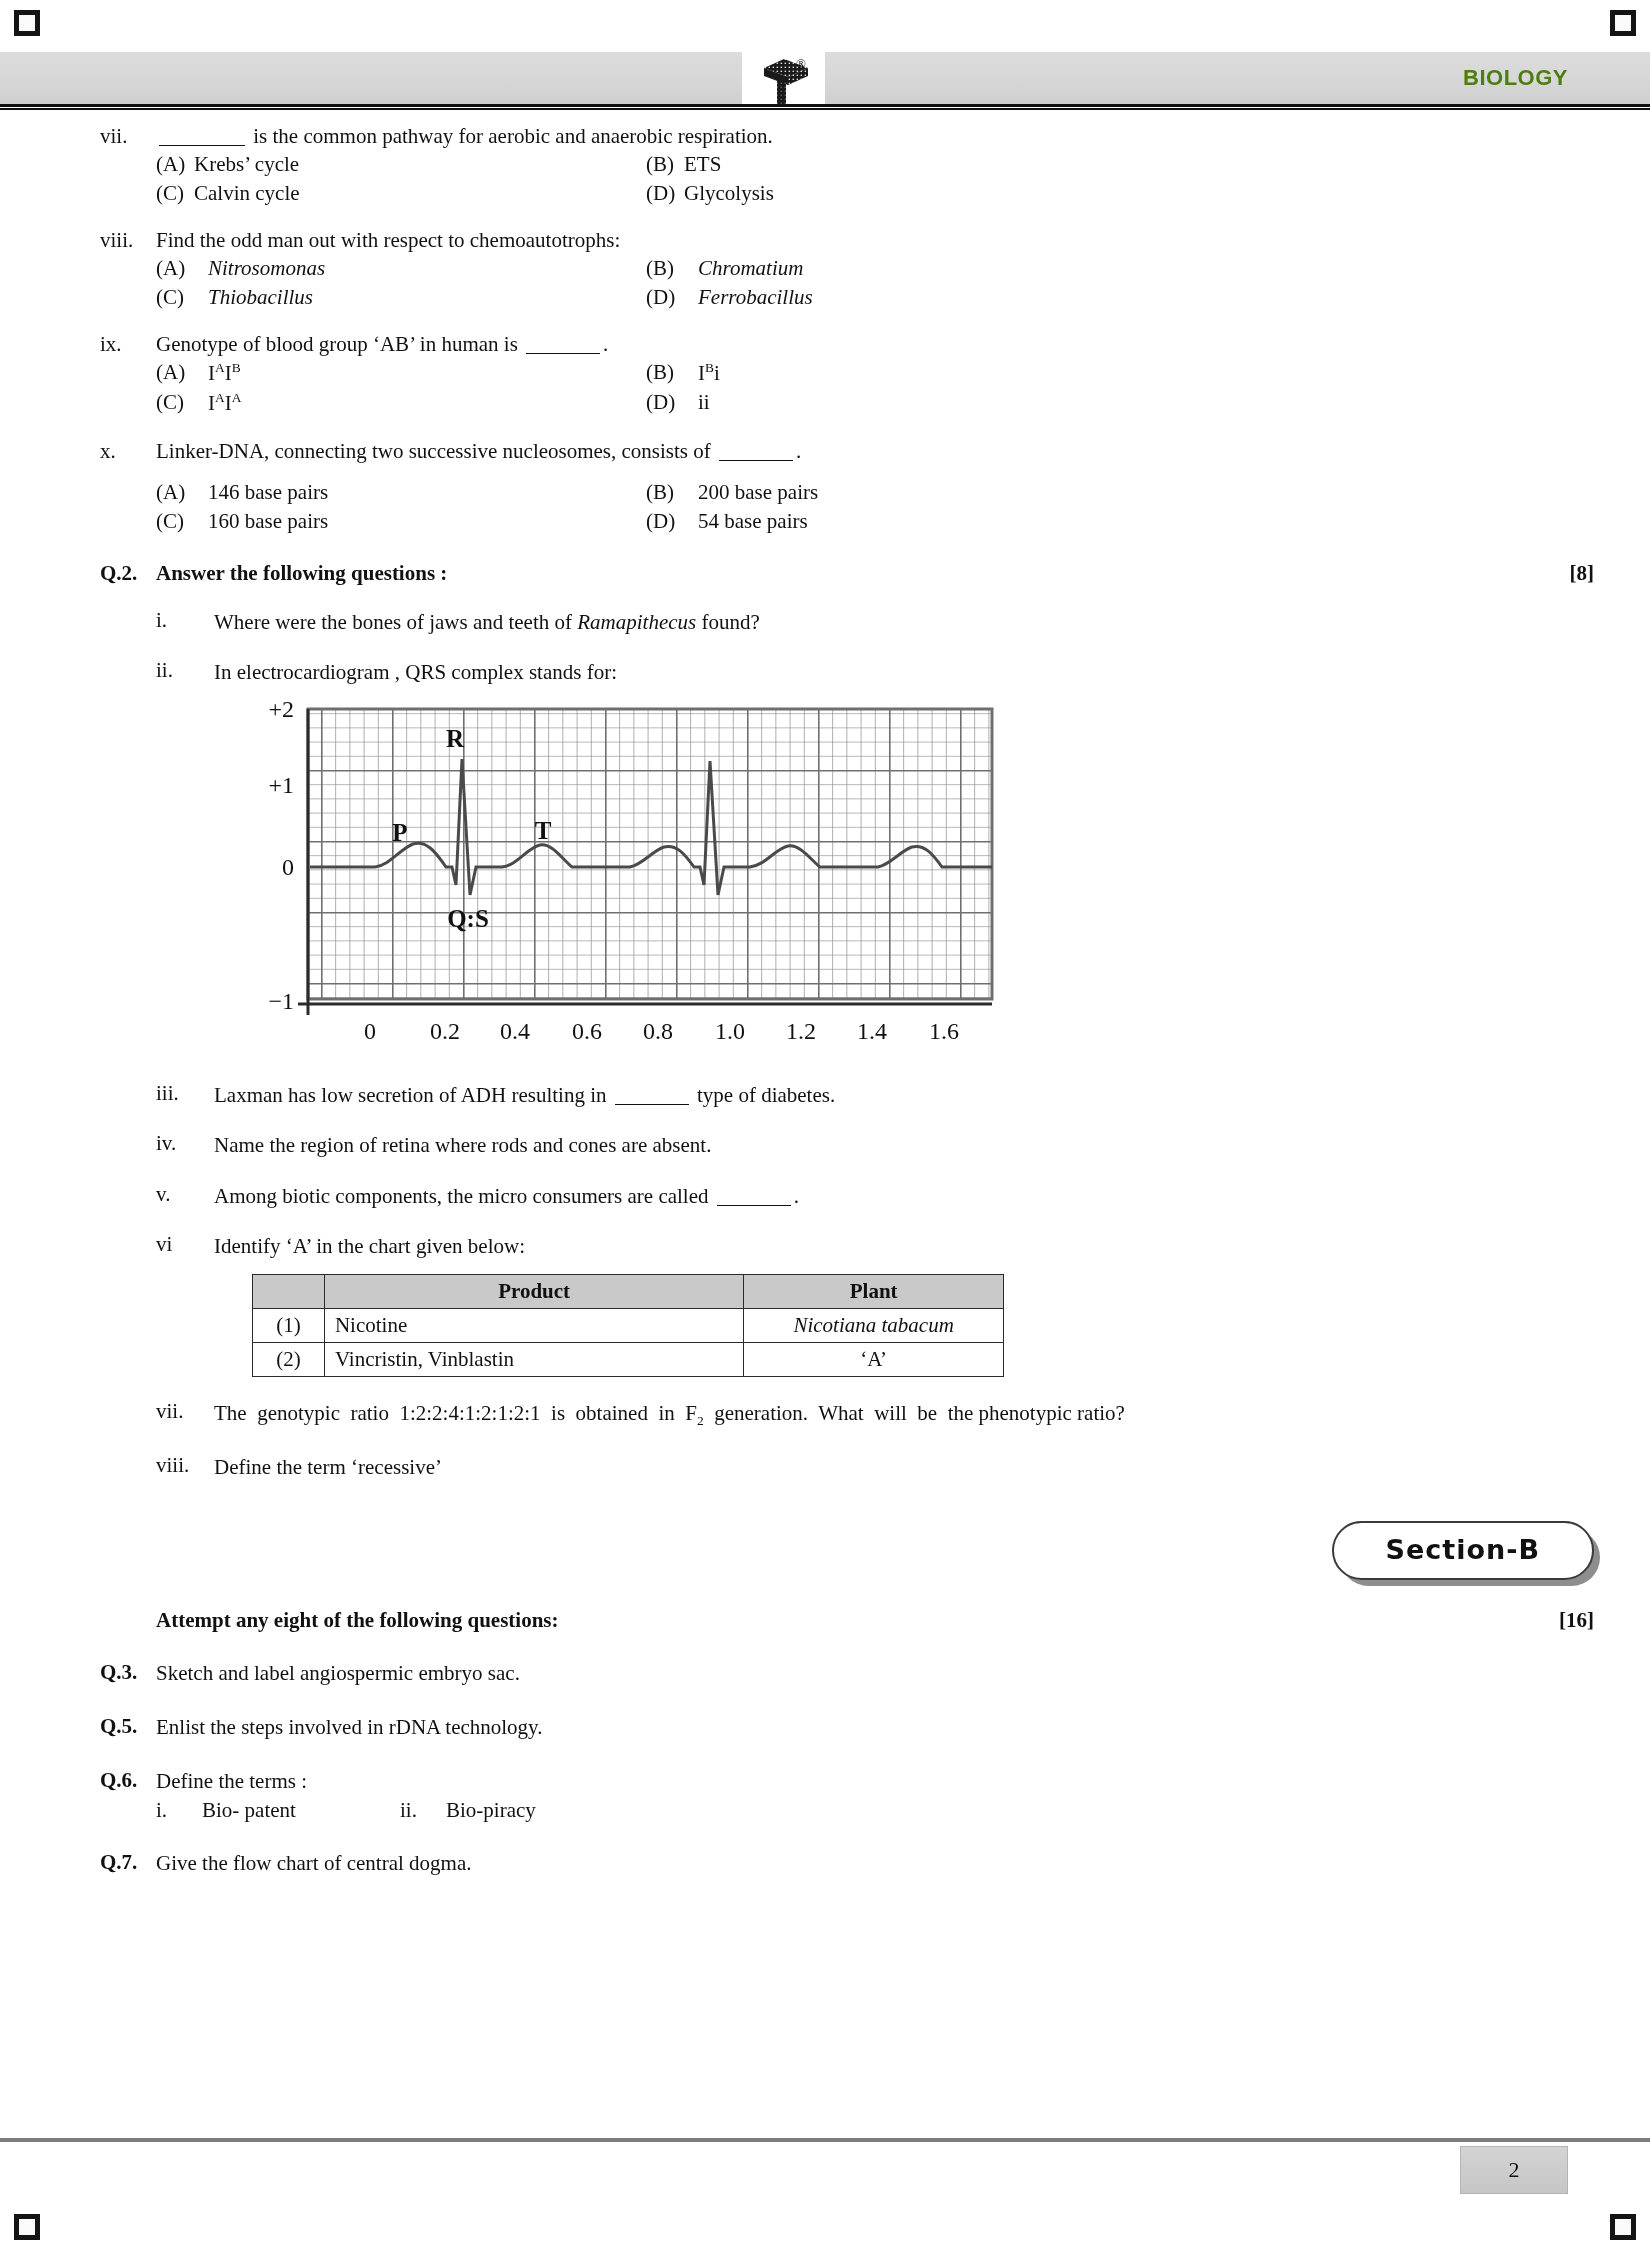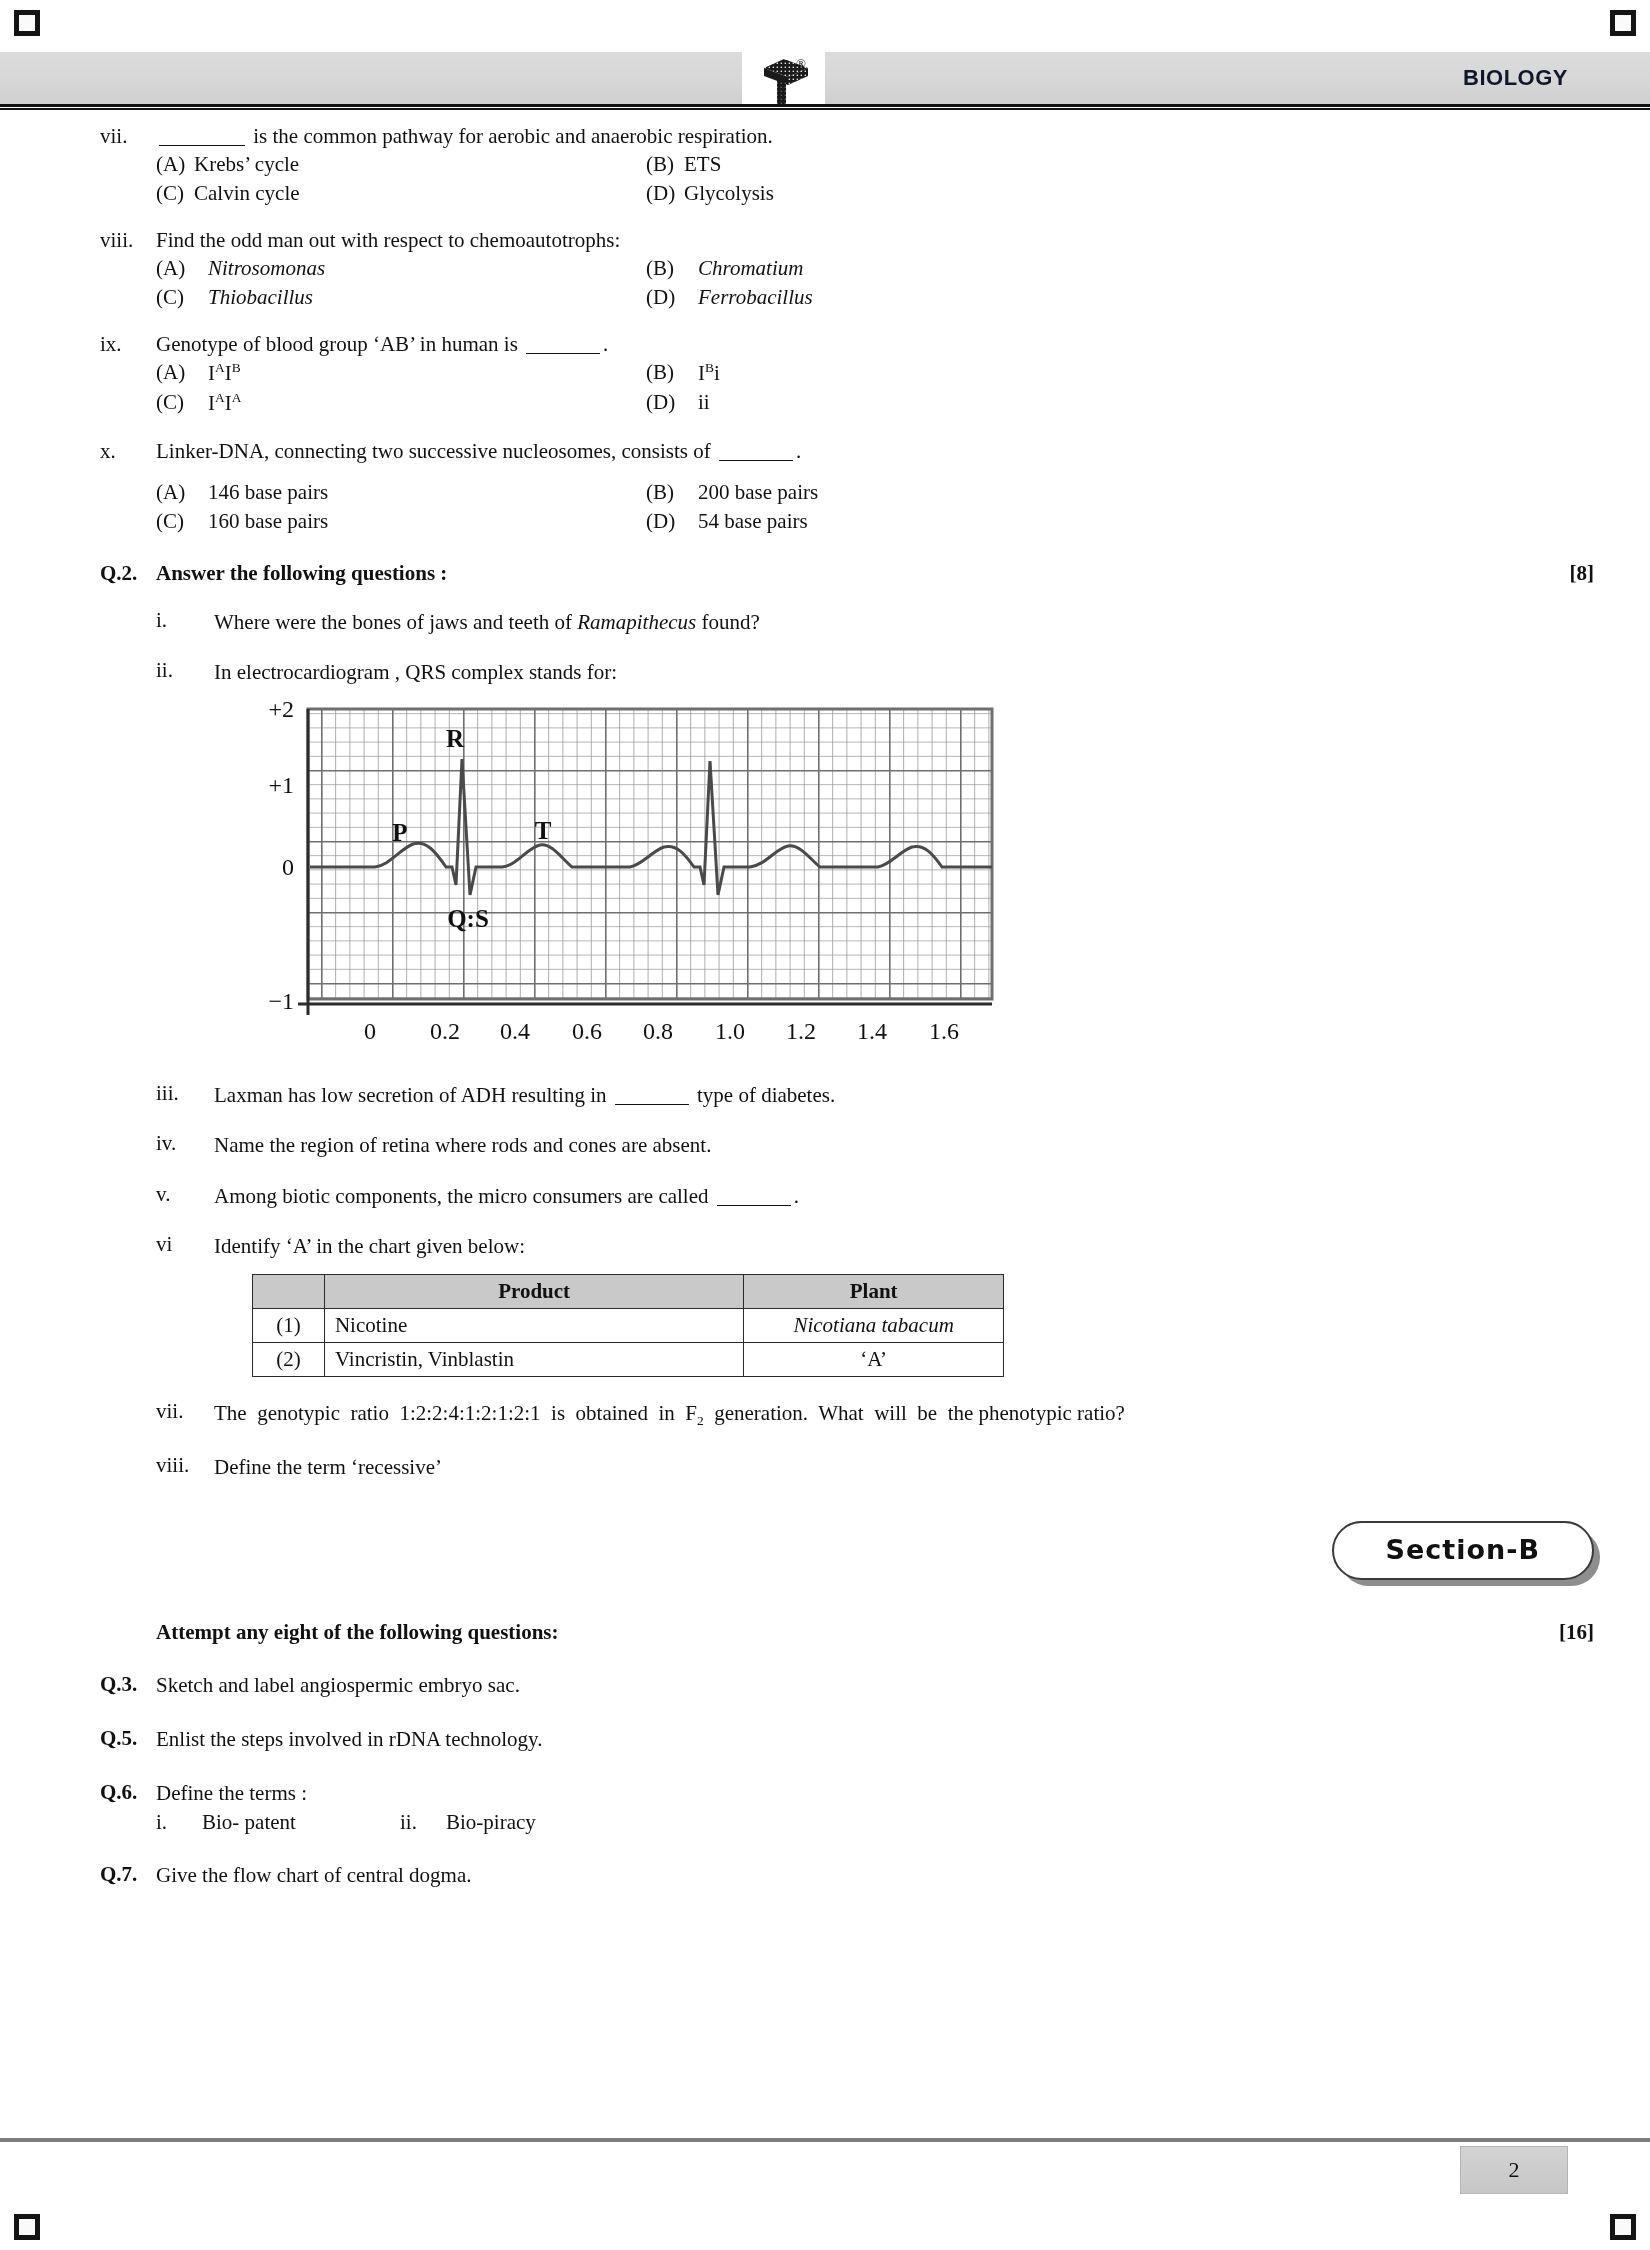--- a/index.html
+++ b/index.html
@@ -29,21 +29,21 @@
   }
   .hdr-band{
     position:absolute; top:0; height:52px;
     background:linear-gradient(180deg,#dcdcdc 0%, #d6d6d6 60%, #cfcfcf 100%);
   }
   .hdr-left{ left:0px; width:742px; }
   .hdr-right{ left:825px; right:0px; }
   .hdr-title{
     position:absolute; right:82px; top:13px;
     font-family:"Liberation Sans", sans-serif;
-    font-weight:bold; font-size:22px; letter-spacing:0.5px; color:#0f172a;
+    font-weight:bold; font-size:22px; letter-spacing:0.5px; color:#4d7c0f;
   }
   .logo-wrap{
     position:absolute; left:742px; top:-6px; width:83px; height:62px;
     display:flex; align-items:flex-end; justify-content:center;
   }
   .logo-reg{
     position:absolute; left:54px; top:10px;
     font-size:13px; color:#111; font-family:"Liberation Serif", serif;
   }
   .hdr-rule{
@@ -118,21 +118,21 @@
   .section-badge{
     position:relative; display:inline-block;
     padding:11px 52px 13px;
     border:2.5px solid #3a3a3a; border-radius:34px;
     background:#fff;
     font-family:"DejaVu Sans", sans-serif;
     font-weight:bold; font-size:27px; letter-spacing:1px; color:#111;
     box-shadow:7px 7px 0 -1px #8e8e8e;
   }
 
-  .attempt-row{ display:flex; margin-top:40px; padding-left:56px; }
+  .attempt-row{ display:flex; margin-top:28px; padding-left:56px; }
   .attempt-row .tx{ flex:1; font-weight:bold; font-size:21px; }
   .attempt-row .marks{ font-weight:bold; font-size:21px; width:70px; text-align:right; }
 
   .qmain{ display:flex; margin-top:27px; }
   .qmain .lbl{ width:56px; font-weight:bold; font-size:21px; }
   .qmain .tx{ flex:1; font-size:21px; line-height:1.3; }
 
   .terms{ display:flex; padding-left:56px; margin-top:2px; font-size:21px; }
   .terms .t-rn{ width:46px; }
   .terms .t-v{ width:198px; }

